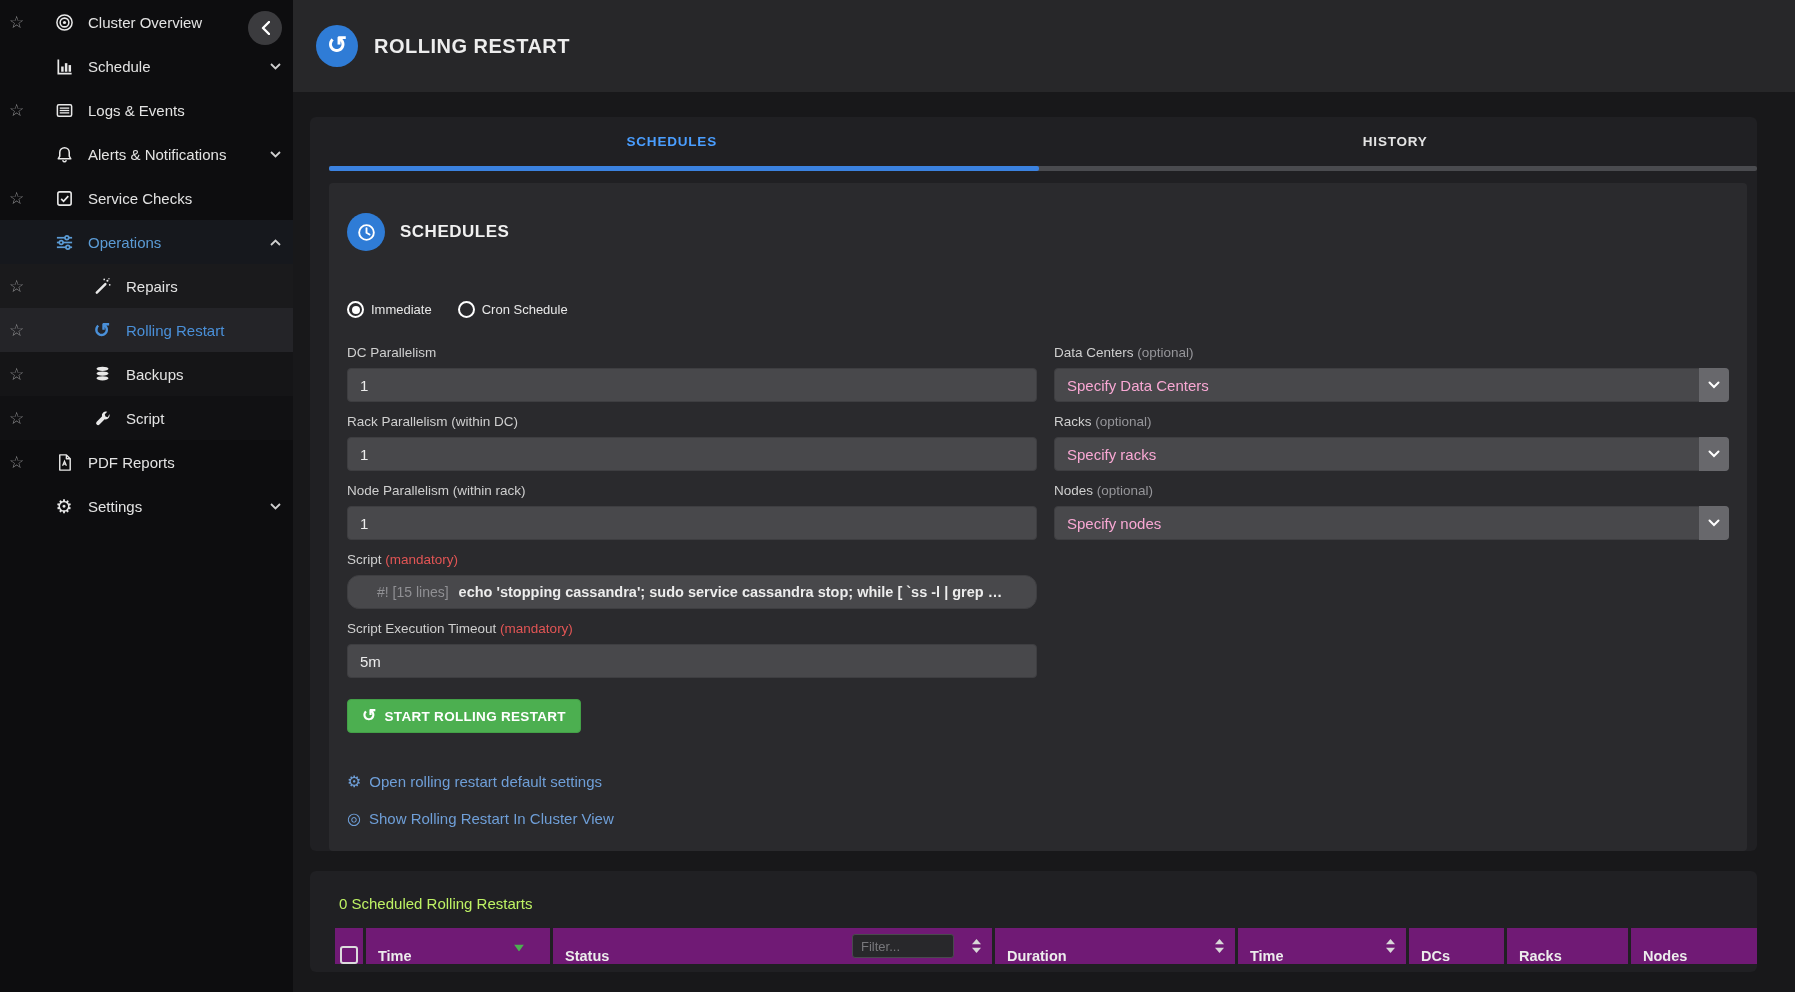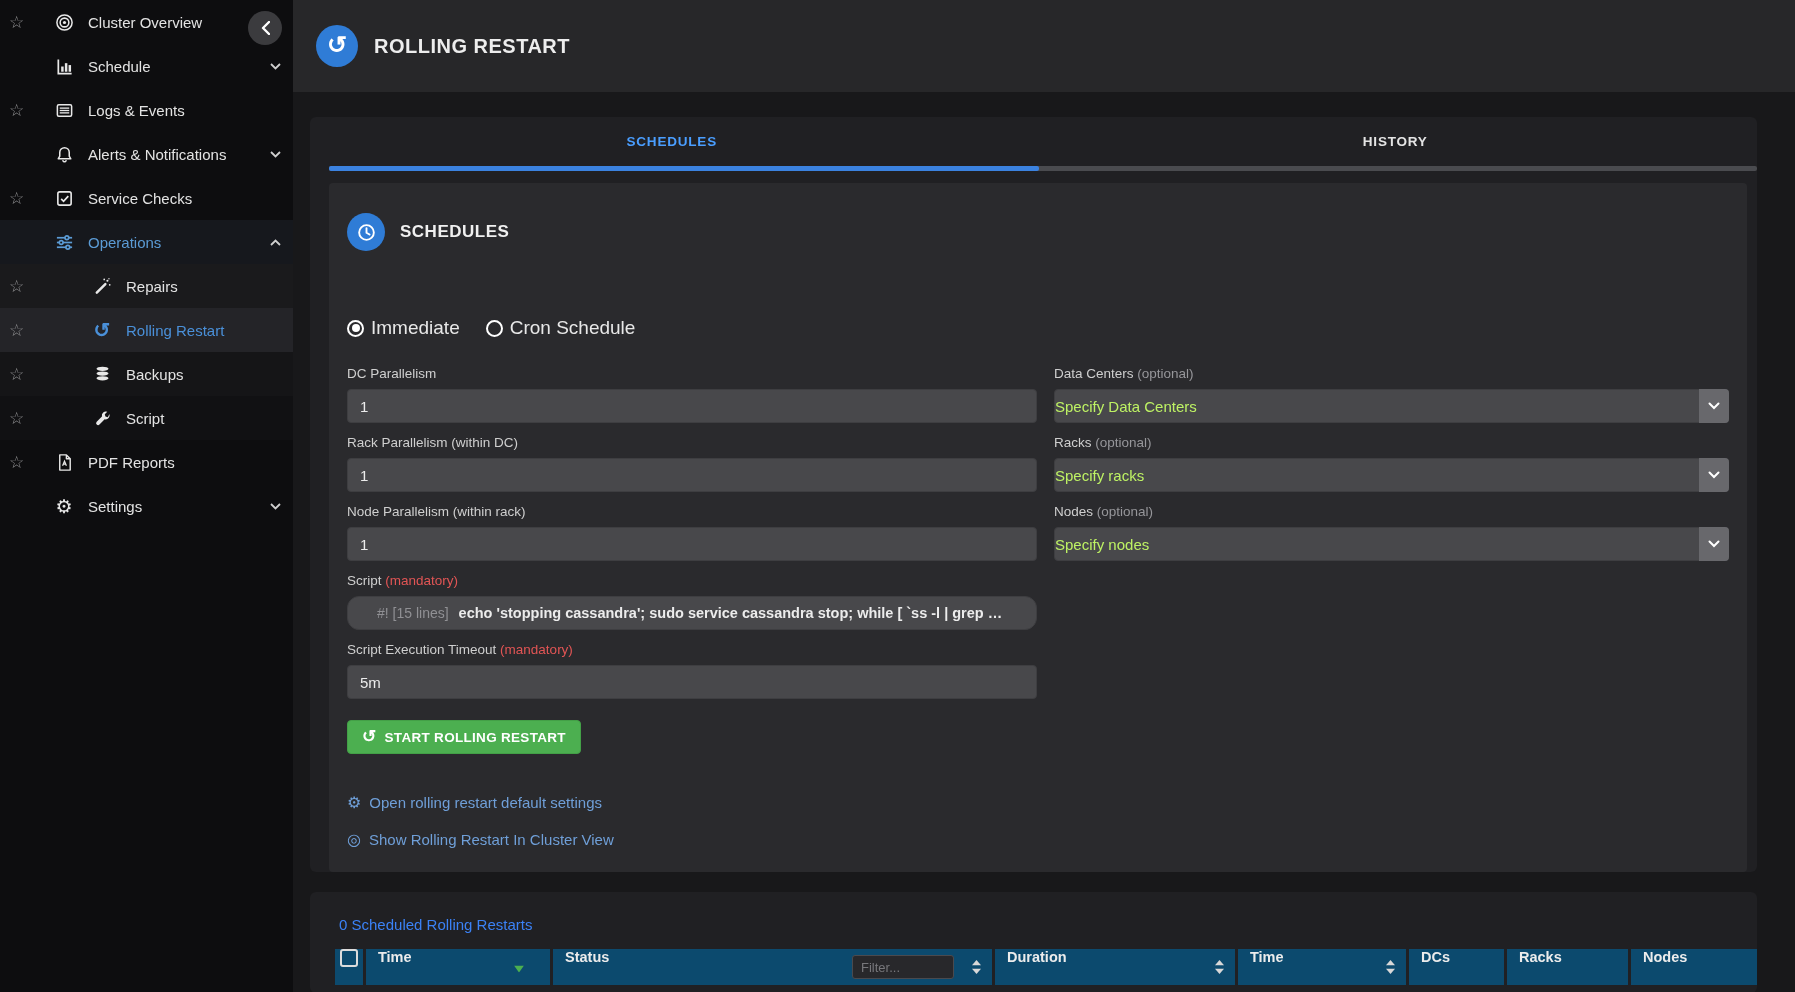--- a/index.html
+++ b/index.html
@@ -39,52 +39,52 @@
   .tabrow { display:flex; height:49px; align-items:center; }
   .tab { flex:1; text-align:center; font-size:13.5px; font-weight:bold; letter-spacing:.8px; color:#e4e4e4; cursor:pointer; }
   .tab.active { color:#4a9eff; }
   .underline { height:5px; margin-left:19px; background:#4a4b4f; border-radius:2px; position:relative; }
   .underline .fill { position:absolute; left:0; top:0; bottom:0; width:49.7%; background:#3b82e0; border-radius:2px; }
   
   .panel { margin:12px 10px 10px 19px; background:#2a2a2d; border-radius:4px; padding:24px 18px 24px 18px; }
   .sec-head { display:flex; align-items:center; gap:15px; margin-top:6px; }
   .sec-circle { width:38px; height:38px; border-radius:50%; background:#2f7cd6; display:flex; align-items:center; justify-content:center; }
   .sec-title { font-size:17px; font-weight:bold; letter-spacing:.5px; color:#f0f0f0; }
-  .radio-row { margin-top:66px; display:flex; align-items:center; gap:26px; font-size:19px; color:#e8e8e8; }
+  .radio-row { margin-top:50px; display:flex; align-items:center; gap:26px; font-size:13px; color:#e8e8e8; }
   .radio-opt { display:flex; align-items:center; gap:7px; cursor:pointer; }
   .radio { width:17px; height:17px; border-radius:50%; border:2px solid #fff; position:relative; flex-shrink:0; }
   .radio.sel::after { content:""; position:absolute; inset:2.5px; background:#fff; border-radius:50%; }
   .form-grid { display:grid; grid-template-columns:690px 1fr; column-gap:17px; margin-top:26px; align-items:start; }
   .col { min-width:0; }
   .field { margin-bottom:11px; }
   .flabel { font-size:13.5px; color:#cfcfcf; margin-bottom:6px; line-height:18px; }
   .opt { color:#96969a; }
   .mand { color:#e25555; }
   .tinput { width:100%; height:34px; background:#48484b; border:1px solid #3e3e41; border-radius:4px;
     color:#ececec; font-size:15px; padding:0 12px; font-family:"Liberation Sans",sans-serif; outline:none; }
   .select { height:34px; background:#48484b; border:1px solid #3e3e41; border-radius:4px; position:relative;
-    display:flex; align-items:center; color:#bef264; font-size:15px; cursor:pointer; }
+    display:flex; align-items:center; padding-left:12px; color:#f9a8d4; font-size:15px; cursor:pointer; }
   .chevbox { position:absolute; right:-1px; top:-1px; bottom:-1px; width:30px; background:#68686c;
     border-radius:0 4px 4px 0; display:flex; align-items:center; justify-content:center; }
   .script-box { height:34px; background:#48484b; border:1px solid #3e3e41; border-radius:12px;
     display:flex; align-items:center; gap:10px; padding:0 29px; overflow:hidden; white-space:nowrap; cursor:text; }
   .script-prefix { color:#909094; font-size:14px; flex-shrink:0; }
   .script-text { color:#ececec; font-size:14.5px; font-weight:bold; overflow:hidden; text-overflow:ellipsis; }
   .start-btn { margin-top:10px; height:34px; background:#4caf50; border:1px solid #43a047; border-radius:4px;
     color:#fff; font-weight:bold; font-size:13.5px; letter-spacing:.3px; display:inline-flex; align-items:center;
     gap:8px; padding:0 14px; cursor:pointer; font-family:"Liberation Sans",sans-serif; }
   .start-btn .rot { font-size:17px; font-weight:bold; line-height:1; margin-top:-2px; }
   .links { margin-top:40px; display:flex; flex-direction:column; gap:20px; }
   .link { color:#6f9fd8; font-size:15px; display:inline-flex; align-items:center; gap:8px; cursor:pointer; width:max-content; }
   .link .lgicon { font-size:16px; line-height:1; }
   
   .bottom-card { margin-top:20px; background:#202023; border-radius:6px; padding:24px 0 8px 25px; }
-  .count-text { font-size:15px; color:#3b82f6; margin-left:4px; }
+  .count-text { font-size:15px; color:#bef264; margin-left:4px; }
   .table { display:flex; gap:3px; height:36px; margin-top:16px; }
-  .th { background:#0c4a6e; display:flex; align-items:flex-start; padding:0 12px; font-size:14.5px; font-weight:bold;
+  .th { background:#701a75; display:flex; align-items:flex-end; padding:0 12px; font-size:14.5px; font-weight:bold;
     color:#ececec; position:relative; flex-shrink:0; }
   .th.cb { width:28px; padding:0; justify-content:center; }
   .checkbox { width:18px; height:18px; border:2px solid #dcdcdc; border-radius:3px; background:transparent; cursor:pointer; }
   .w-time{width:184px;} .w-status{width:439px;} .w-dur{width:240px;} .w-user{width:168px;}
   .w-dcs{width:95px;} .w-racks{width:121px;} .w-nodes{flex:1;}
   .sortpair { position:absolute; right:10px; top:50%; transform:translateY(-50%); display:flex; align-items:center; }
   .sortdesc { position:absolute; right:26px; top:55%; transform:translateY(-50%); }
   .filter { position:absolute; right:38px; top:50%; transform:translateY(-50%); width:102px; height:24px;
     background:#28282b; border:1px solid #4a4a4e; border-radius:3px; color:#cfcfcf; font-size:13px;
     padding:0 8px; outline:none; font-family:"Liberation Sans",sans-serif; }

